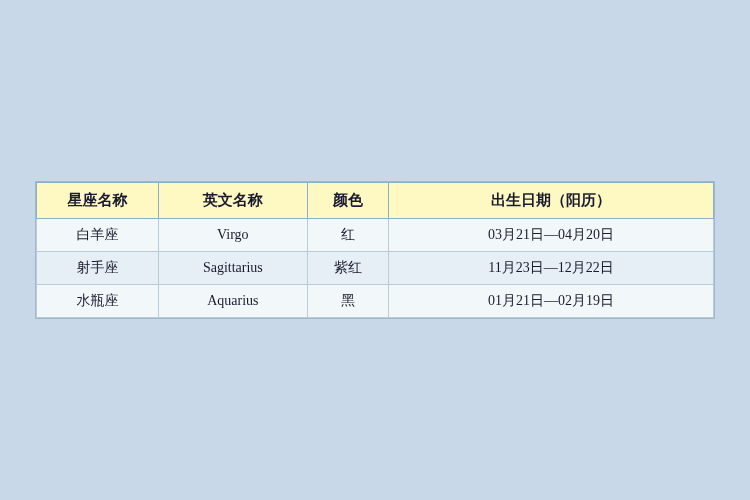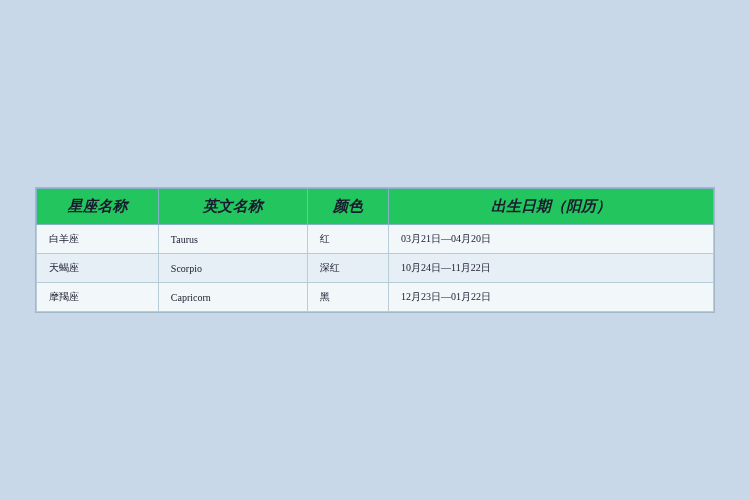--- a/index.html
+++ b/index.html
@@ -19,36 +19,35 @@
     .table-container {
       background-color: #e8f0f8;
       border: 1px solid #a0b8c8;
       width: 680px;
     }
     table {
       width: 100%;
       border-collapse: collapse;
     }
     thead tr {
-      background-color: #22c55e;
-      font-style: italic;
+      background-color: #fef9c3;
     }
     th {
       border: 1px solid #88b0c8;
       padding: 8px 12px;
       text-align: center;
       font-size: 15px;
       font-weight: bold;
       color: #1a1a2e;
     }
     td {
       border: 1px solid #b8ccd8;
       padding: 7px 12px;
-      text-align: left;
-      font-size: 10px;
+      text-align: center;
+      font-size: 14px;
       color: #1a1a2e;
       background-color: #eef4f8;
     }
     tbody tr:nth-child(odd) td {
       background-color: #f2f7fa;
     }
     tbody tr:nth-child(even) td {
       background-color: #e6eff5;
     }
     .col-chinese { width: 18%; }
@@ -65,31 +64,31 @@
       <tr>
         <th class="col-chinese">星座名称</th>
         <th class="col-english">英文名称</th>
         <th class="col-color">颜色</th>
         <th class="col-date">出生日期（阳历）</th>
       </tr>
     </thead>
     <tbody id="table-body">
     <tr>
           <td>白羊座</td>
-          <td>Taurus</td>
+          <td>Virgo</td>
           <td>红</td>
           <td>03月21日—04月20日</td>
         </tr>
         <tr>
-          <td>天蝎座</td>
-          <td>Scorpio</td>
-          <td>深红</td>
-          <td>10月24日—11月22日</td>
+          <td>射手座</td>
+          <td>Sagittarius</td>
+          <td>紫红</td>
+          <td>11月23日—12月22日</td>
         </tr>
         <tr>
-          <td>摩羯座</td>
-          <td>Capricorn</td>
+          <td>水瓶座</td>
+          <td>Aquarius</td>
           <td>黑</td>
-          <td>12月23日—01月22日</td>
+          <td>01月21日—02月19日</td>
         </tr>
       </tbody>
   </table>
 </div>
 
 </body></html>

